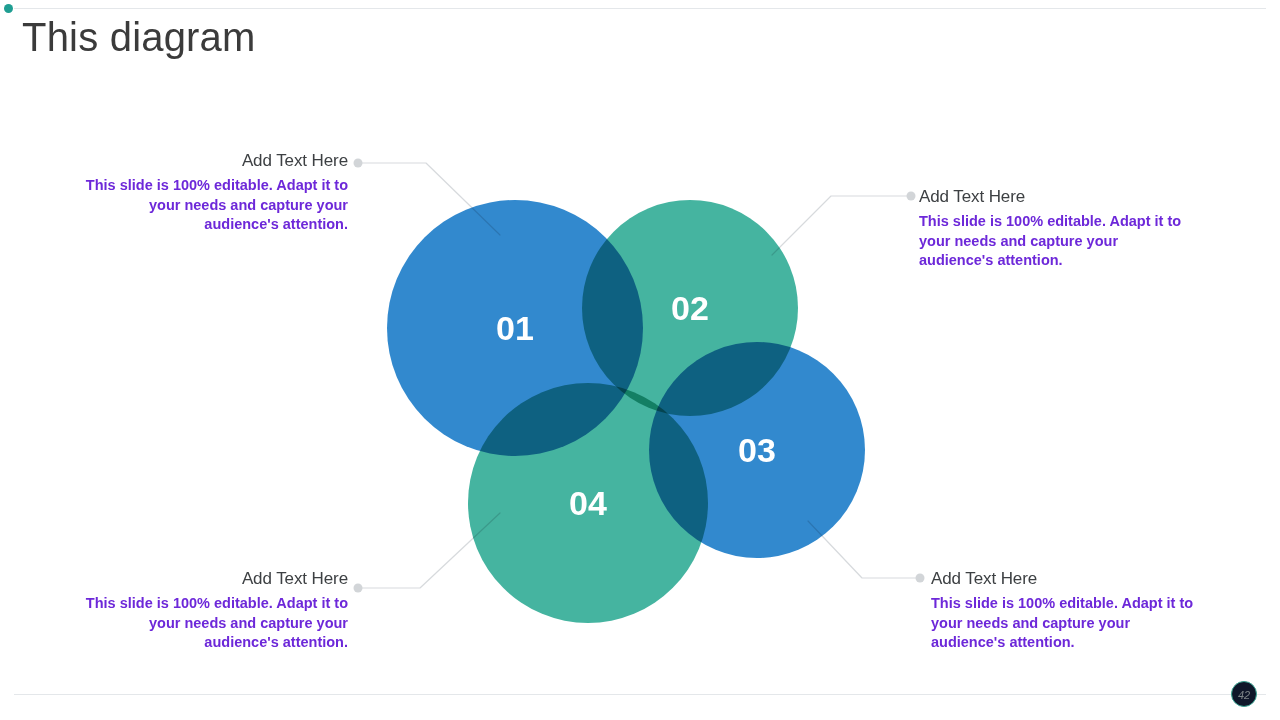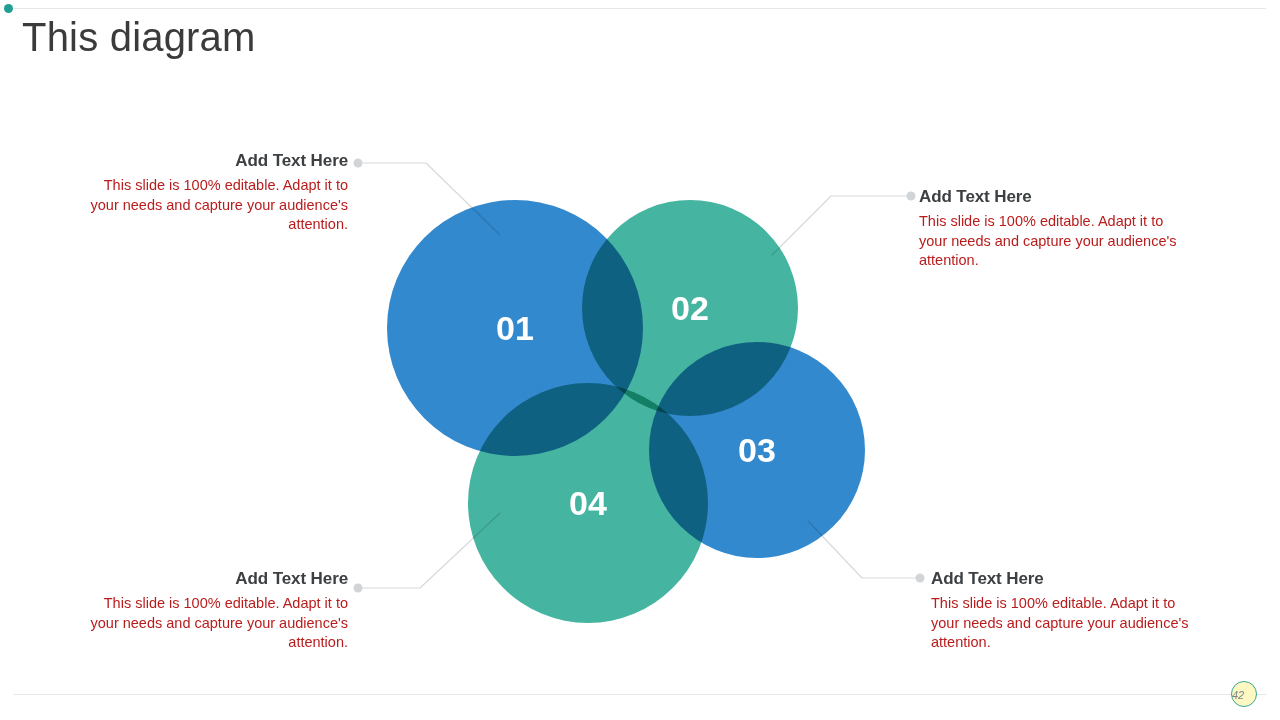--- a/index.html
+++ b/index.html
@@ -57,32 +57,32 @@
     height: 596px;
   }
 
   
   .callout {
     position: absolute;
     width: 270px;
   }
   .callout .c-title {
     font-size: 17px;
-    font-weight: bold;
+    font-weight: normal;
     color: #3d4043;
     line-height: 22px;
     margin: 0 0 4px 0;
     letter-spacing: -0.1px;
   }
   .callout .c-body {
     font-size: 14.5px;
-    color: #b91c1c;
+    color: #6d28d9;
     line-height: 19.5px;
     margin: 0;
-    font-weight: 400;
+    font-weight: 700;
   }
   .callout.right-align { text-align: right; }
   .callout.left-align  { text-align: left;  }
 
   #callout-tl { left: 78px;  top: 150px; }
   #callout-bl { left: 78px;  top: 568px; }
   #callout-tr { left: 919px; top: 186px; }
   #callout-br { left: 931px; top: 568px; }
 
   
@@ -95,25 +95,25 @@
     background: #e4e7ea;
   }
   .page-badge {
     position: absolute;
     left: 1231px;
     top: 681px;
     width: 26px;
     height: 26px;
     border-radius: 50%;
     border: 1px solid #3aa694;
-    background: #fef9c3;
+    background: #0f172a;
     color: #7c8487;
     font-size: 11px;
     line-height: 26px;
-    text-align: left;
+    text-align: center;
     box-sizing: border-box;
     font-style: italic;
   }
 </style>
 </head>
 <body>
 
 <div class="top-rule" style="background: rgb(228, 231, 234);"></div>
 <div class="top-dot" style="background: rgb(31, 158, 146);"></div>
 

